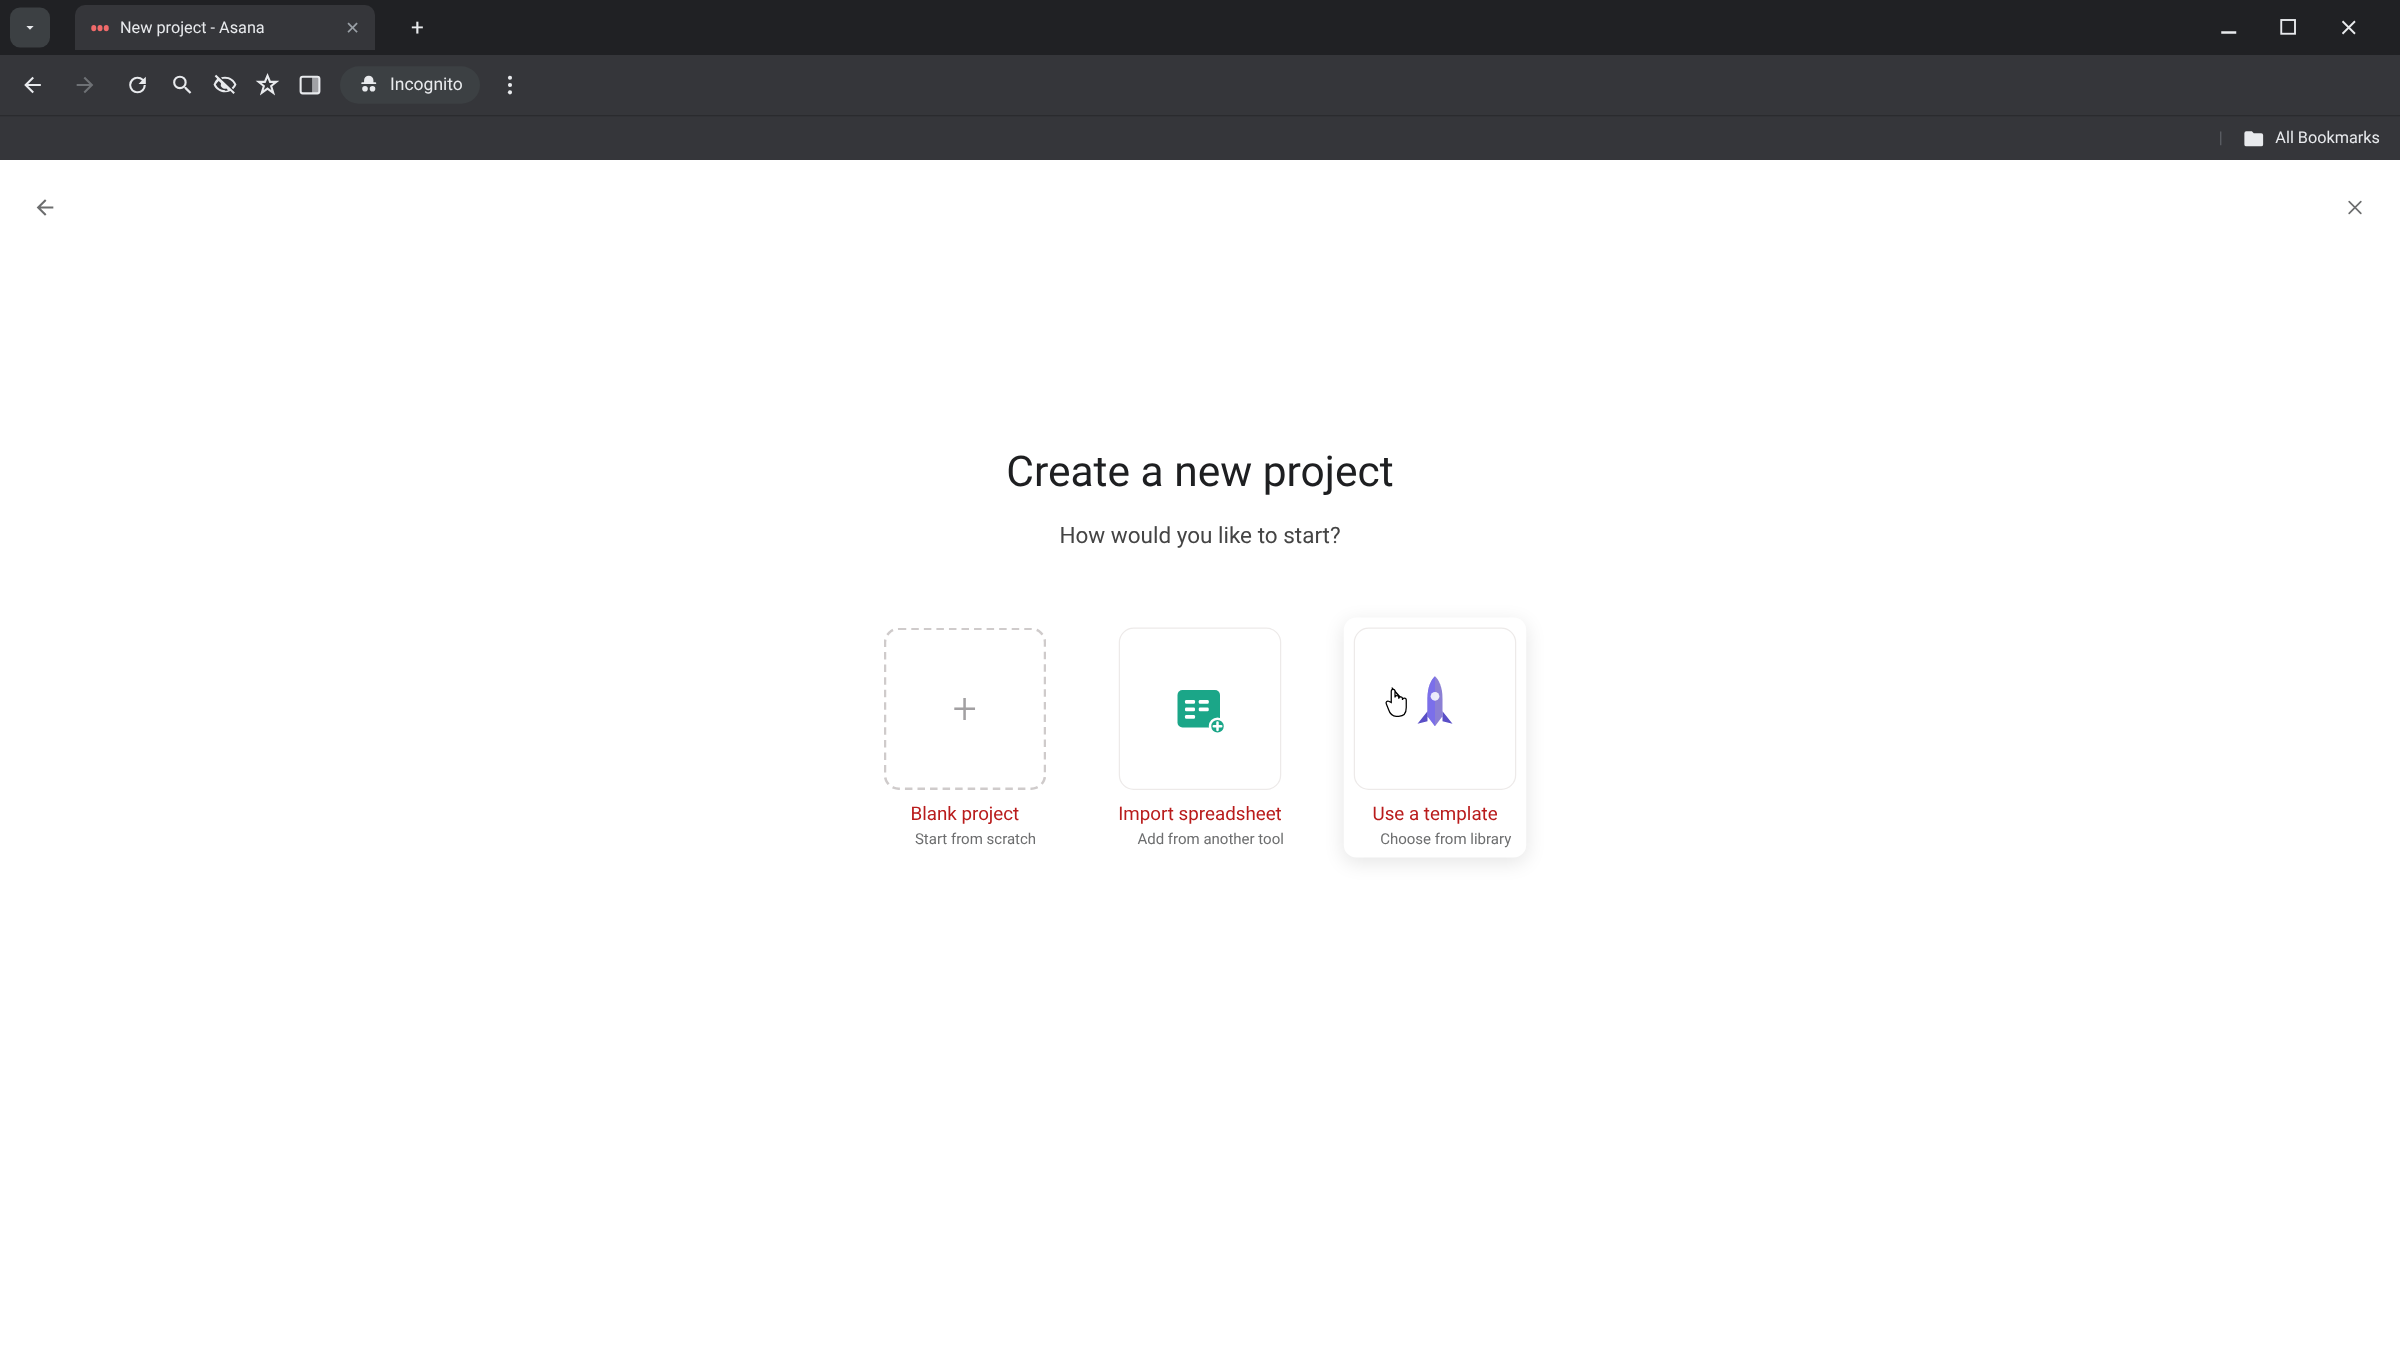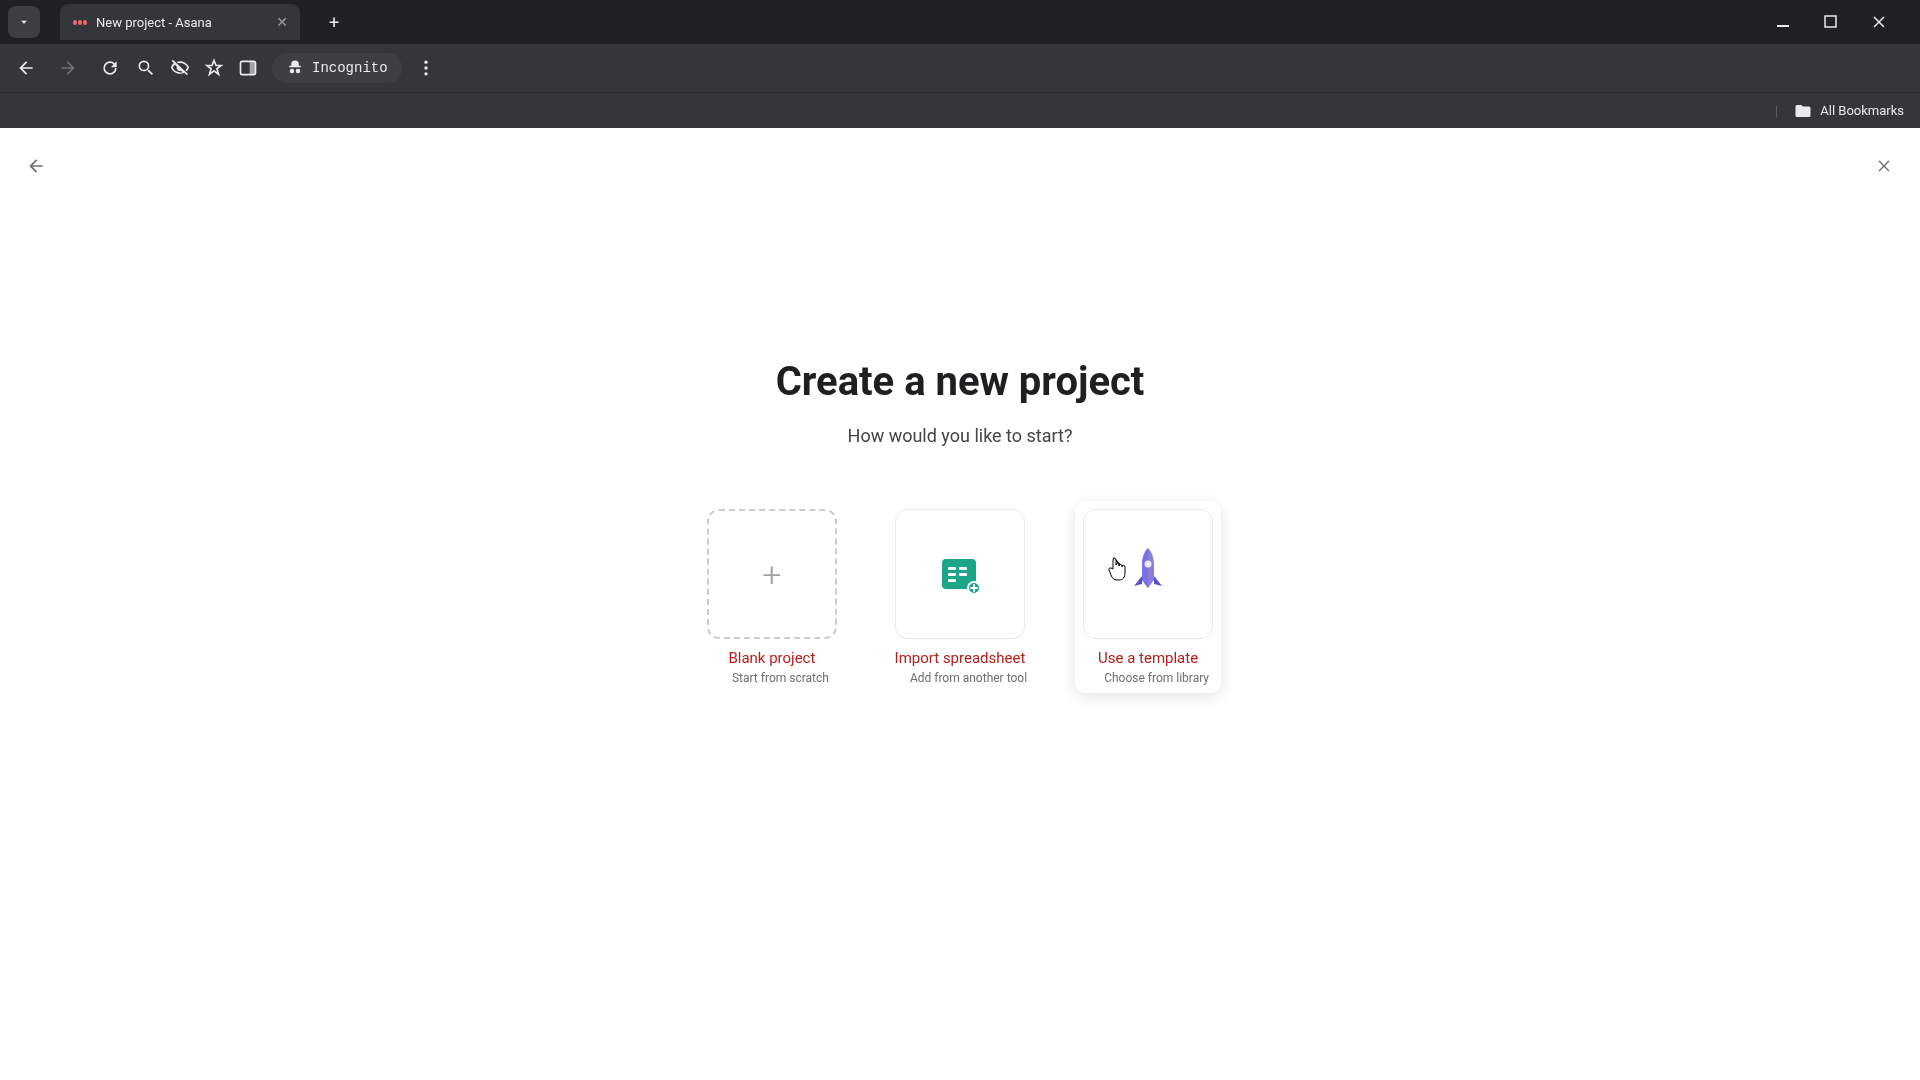--- a/index.html
+++ b/index.html
@@ -17,33 +17,33 @@
   .new-tab { width: 28px; height: 28px; display: flex; align-items: center; justify-content: center; color: #e8eaed; font-size: 18px; }
   .window-controls { margin-left: auto; display: flex; gap: 18px; padding-right: 10px; color: #e8eaed; }
   .window-controls span { width: 30px; text-align: center; font-size: 14px; }
   
   .toolbar { display: flex; align-items: center; height: 48px; padding: 0 10px; gap: 10px; background: #35363a; }
   .nav-btn { width: 32px; height: 32px; display: flex; align-items: center; justify-content: center; color: #e8eaed; border-radius: 50%; }
   .nav-btn.disabled { color: #6e7175; }
   .addr-bar { flex: 1; background: #202124; border-radius: 20px; height: 36px; display: flex; align-items: center; padding: 0 14px; gap: 10px; color: #e8eaed; font-size: 15px; }
   .addr-icon { color: #9aa0a6; display: flex; align-items: center; }
   .toolbar-right { display: flex; align-items: center; gap: 14px; color: #e8eaed; }
-  .incognito-chip { display: flex; align-items: center; gap: 8px; background: #3c4043; border-radius: 20px; padding: 6px 14px; font-size: 14px; font-family: Liberation Mono, monospace; }
+  .incognito-chip { display: flex; align-items: center; gap: 8px; background: #3c4043; border-radius: 20px; padding: 6px 14px; font-size: 14px; }
   
   .bookmarks-bar { display: flex; justify-content: flex-end; align-items: center; height: 36px; padding: 0 16px; background: #35363a; border-top: 1px solid #2a2b2e; font-size: 13px; color: #e8eaed; gap: 8px; }
   .bookmarks-bar .divider { color: #5f6368; margin-right: 8px; }
   
   
   .page { position: relative; background: #fff; height: calc(1080px - 44px - 48px - 36px); }
   .page-back, .page-close { position: absolute; top: 20px; width: 36px; height: 36px; display: flex; align-items: center; justify-content: center; color: #6d6e6f; border-radius: 6px; }
   .page-back { left: 18px; }
   .page-close { right: 18px; font-size: 18px; }
   
   .content { display: flex; flex-direction: column; align-items: center; padding-top: 230px; }
-  .heading { font-size: 40px; font-weight: 700; color: #1e1f21; text-align: center; }
+  .heading { font-size: 34px; font-weight: 400; color: #1e1f21; text-align: center; }
   .subheading { font-size: 18px; color: #444; margin-top: 20px; text-align: center; }
   
   .cards { display: flex; gap: 40px; margin-top: 55px; align-items: flex-start; }
   .card { display: flex; flex-direction: column; align-items: center; cursor: pointer; padding: 8px; border-radius: 10px; }
   .card.hovered { box-shadow: 0 4px 16px rgba(0,0,0,0.1); background: #fff; }
   .card-box { width: 130px; height: 130px; border-radius: 12px; display: flex; align-items: center; justify-content: center; border: 1px solid #edeae9; }
   .card-box.dashed { border: 2px dashed #cfcbcb; }
   .card-title { font-size: 15px; color: #b91c1c; margin-top: 10px; font-weight: 400; }
   .card-sub { font-size: 12px; color: #6d6e6f; margin-top: 4px; margin-left: 17px; }
   

